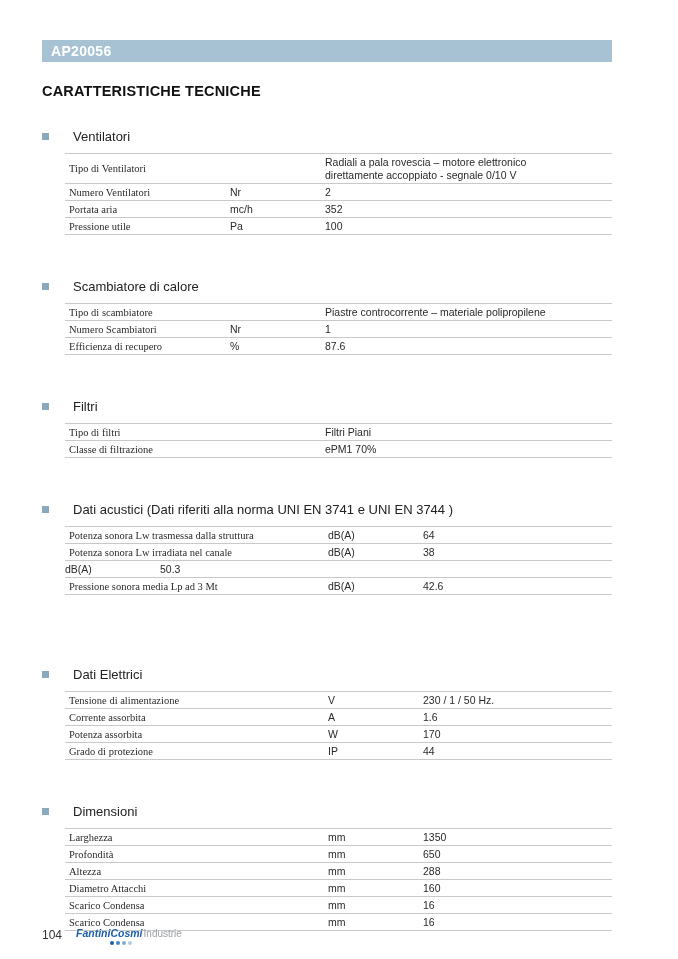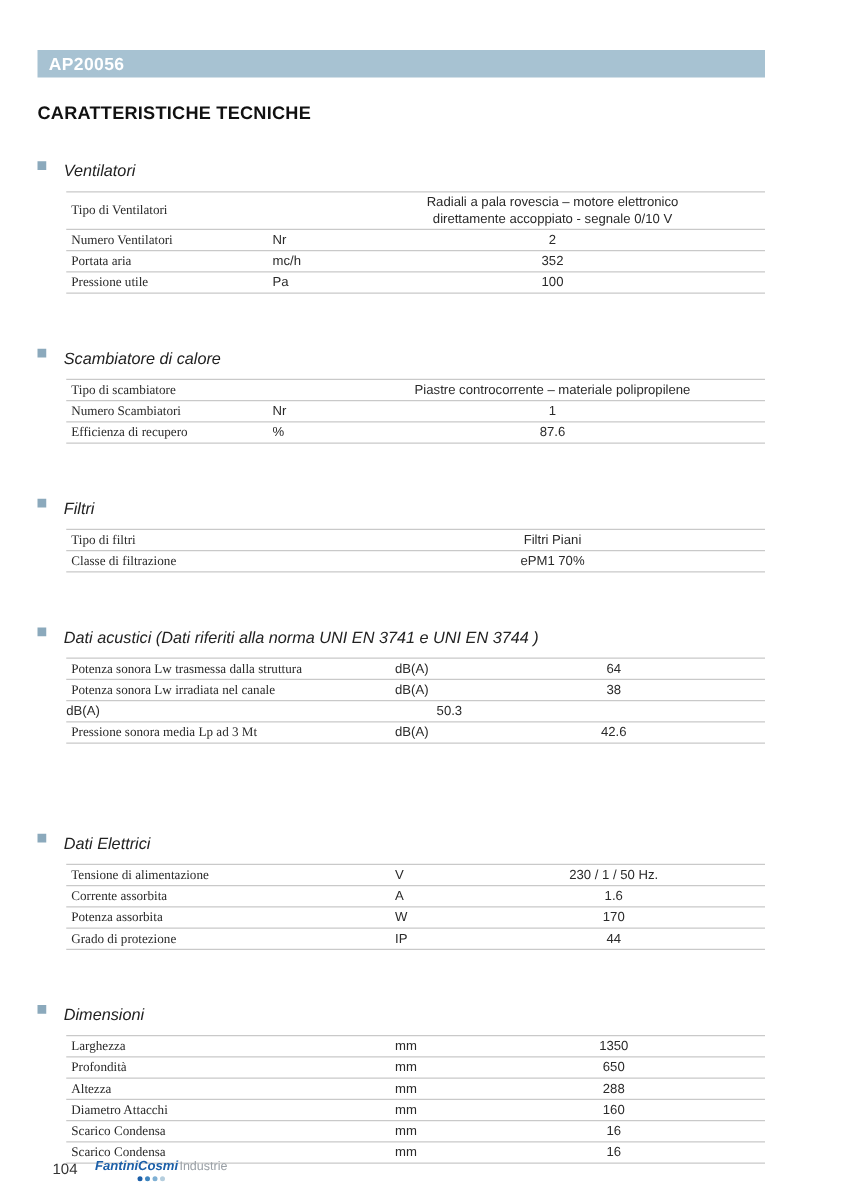--- a/index.html
+++ b/index.html
@@ -1,49 +1,49 @@
 <!DOCTYPE html>
 <html><head>
 <meta charset="utf-8">
 <style>
   * { margin:0; padding:0; box-sizing:border-box; }
   html,body { background:#ffffff; }
   body { font-family:"Liberation Sans", sans-serif; color:#222; }
   .page {
     width:612px; height:959px; position:relative; background:#fff;
-    padding:40px 38px 0 30px; overflow:hidden;
+    padding:40px 38px 0 42px; overflow:hidden;
   }
   .code-bar {
     width:597px; height:22px; background:#a7c2d2; color:#ffffff;
     font-weight:bold; font-size:14px; line-height:22px; padding-left:9px;
     letter-spacing:.3px;
   }
   .page-title {
     margin-top:21px; font-size:14.5px; font-weight:bold; color:#111;
     letter-spacing:.2px;
   }
   .spec-section { margin-top:44px; }
   .spec-section.first { margin-top:30px; }
   .spec-section.extra-gap { margin-top:72px; }
-  .sec-head { display:flex; gap:14px; margin-bottom:9px;font-style:italic; }
+  .sec-head { display:flex; align-items:center; gap:24px; margin-bottom:9px; }
   .sec-bullet { width:7px; height:7px; background:#8ba9bc; flex:0 0 auto; }
   .sec-title { font-size:13px; color:#222; }
   .spec-table { margin-left:23px; width:563px; border-top:1px solid #c9c9c9; }
   .spec-row {
     display:flex; align-items:center; border-bottom:1px solid #c9c9c9;
     min-height:16px; font-size:10.5px; line-height:13px; padding:1.5px 0;
     color:#2a2a2a;
   }
   .spec-row .lbl { padding-left:4px; flex:0 0 auto;font-family:Liberation Serif, serif; }
   .spec-row .unit { flex:0 0 auto; }
   .narrow .lbl { width:165px; }
   .narrow .unit { width:95px; }
   .wide .lbl { width:263px; }
   .wide .unit { width:95px; }
-  .spec-row .val { flex:1; text-align:center; padding-right:45px; }
+  .spec-row .val { flex:1; text-align:left; padding-right:45px; }
   .footer {
     position:absolute; left:42px; bottom:14px; display:flex;
     align-items:flex-start; gap:14px;
   }
   .page-number { font-size:12px; color:#333; padding-top:2px; }
   .logo-text { line-height:11px; }
   .logo-main { color:#1c5fa8; font-weight:bold; font-style:italic; font-size:10.5px; }
   .logo-sub { color:#9aa0a6; font-size:10px; margin-left:1px; }
   .logo-dots { display:flex; gap:2px; margin-top:2px; margin-left:34px; }
   .dot { width:4px; height:4px; border-radius:50%; }

